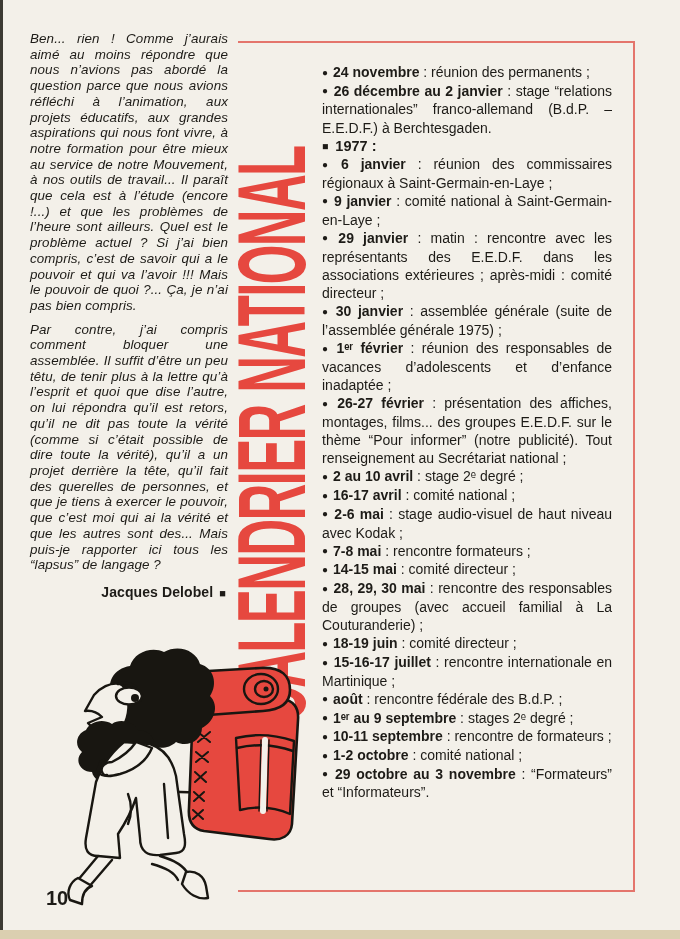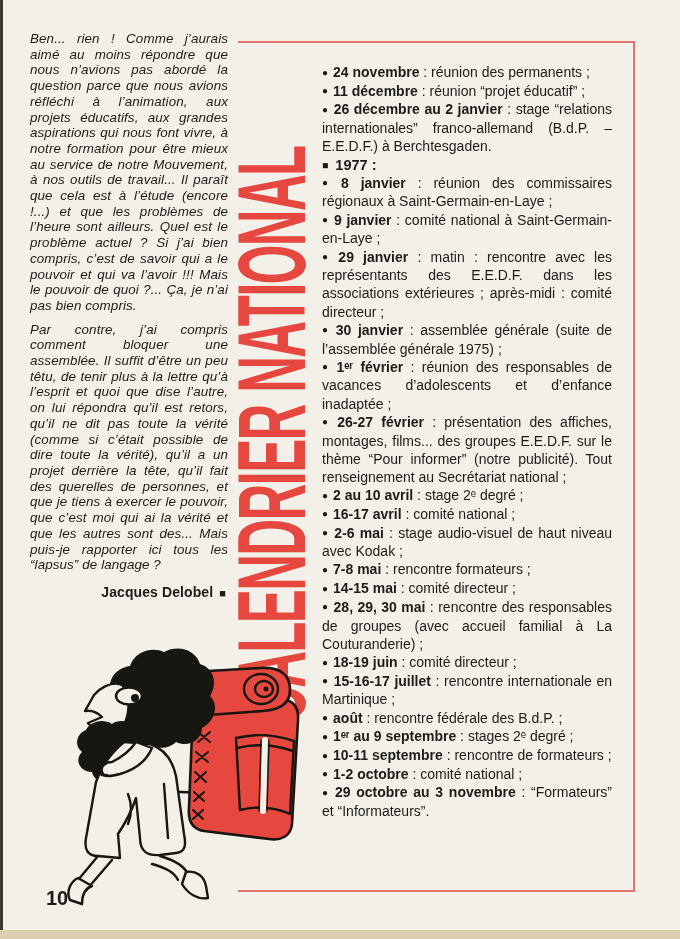--- a/index.html
+++ b/index.html
@@ -72,24 +72,23 @@
       <span>Jacques Delobel</span><span class="sig-square">■</span>
     </div>
   </div>
 
   <div class="vertical-title">
     <span class="squeeze">CALENDRIER NATIONAL</span>
   </div>
 
   <div class="calendar">
       <div class="cal-item"><span class="cal-bullet">●</span><span class="cal-date">24 novembre</span><span class="cal-sep"> : </span><span class="cal-text">réunion des permanents ;</span></div>
-      <div class="cal-item"><span class="cal-bullet">●</span><span class="cal-date">11 décembre</span><span class="cal-sep"> : </span><span class="cal-text">réunion “projet éducatif” ;</span></div>
       <div class="cal-item"><span class="cal-bullet">●</span><span class="cal-date">26 décembre au 2 janvier</span><span class="cal-sep"> : </span><span class="cal-text">stage “relations internationales” franco-allemand (B.d.P. – E.E.D.F.) à Berchtesgaden.</span></div>
       <div class="cal-header gap"><span class="cal-square">■</span><span class="cal-header-label">1977 :</span></div>
-      <div class="cal-item"><span class="cal-bullet">●</span><span class="cal-date">8 janvier</span><span class="cal-sep"> : </span><span class="cal-text">réunion des commissaires régionaux à Saint-Germain-en-Laye ;</span></div>
+      <div class="cal-item"><span class="cal-bullet">●</span><span class="cal-date">6 janvier</span><span class="cal-sep"> : </span><span class="cal-text">réunion des commissaires régionaux à Saint-Germain-en-Laye ;</span></div>
       <div class="cal-item"><span class="cal-bullet">●</span><span class="cal-date">9 janvier</span><span class="cal-sep"> : </span><span class="cal-text">comité national à Saint-Germain-en-Laye ;</span></div>
       <div class="cal-item"><span class="cal-bullet">●</span><span class="cal-date">29 janvier</span><span class="cal-sep"> : </span><span class="cal-text">matin : rencontre avec les représentants des E.E.D.F. dans les associations extérieures ; après-midi : comité directeur ;</span></div>
       <div class="cal-item"><span class="cal-bullet">●</span><span class="cal-date">30 janvier</span><span class="cal-sep"> : </span><span class="cal-text">assemblée générale (suite de l’assemblée générale 1975) ;</span></div>
       <div class="cal-item"><span class="cal-bullet">●</span><span class="cal-date">1ᵉʳ février</span><span class="cal-sep"> : </span><span class="cal-text">réunion des responsables de vacances d’adolescents et d’enfance inadaptée ;</span></div>
       <div class="cal-item"><span class="cal-bullet">●</span><span class="cal-date">26-27 février</span><span class="cal-sep"> : </span><span class="cal-text">présentation des affiches, montages, films... des groupes E.E.D.F. sur le thème “Pour informer” (notre publicité). Tout renseignement au Secrétariat national ;</span></div>
       <div class="cal-item"><span class="cal-bullet">●</span><span class="cal-date">2 au 10 avril</span><span class="cal-sep"> : </span><span class="cal-text">stage 2ᵉ degré ;</span></div>
       <div class="cal-item"><span class="cal-bullet">●</span><span class="cal-date">16-17 avril</span><span class="cal-sep"> : </span><span class="cal-text">comité national ;</span></div>
       <div class="cal-item"><span class="cal-bullet">●</span><span class="cal-date">2-6 mai</span><span class="cal-sep"> : </span><span class="cal-text">stage audio-visuel de haut niveau avec Kodak ;</span></div>
       <div class="cal-item"><span class="cal-bullet">●</span><span class="cal-date">7-8 mai</span><span class="cal-sep"> : </span><span class="cal-text">rencontre formateurs ;</span></div>
       <div class="cal-item"><span class="cal-bullet">●</span><span class="cal-date">14-15 mai</span><span class="cal-sep"> : </span><span class="cal-text">comité directeur ;</span></div>

